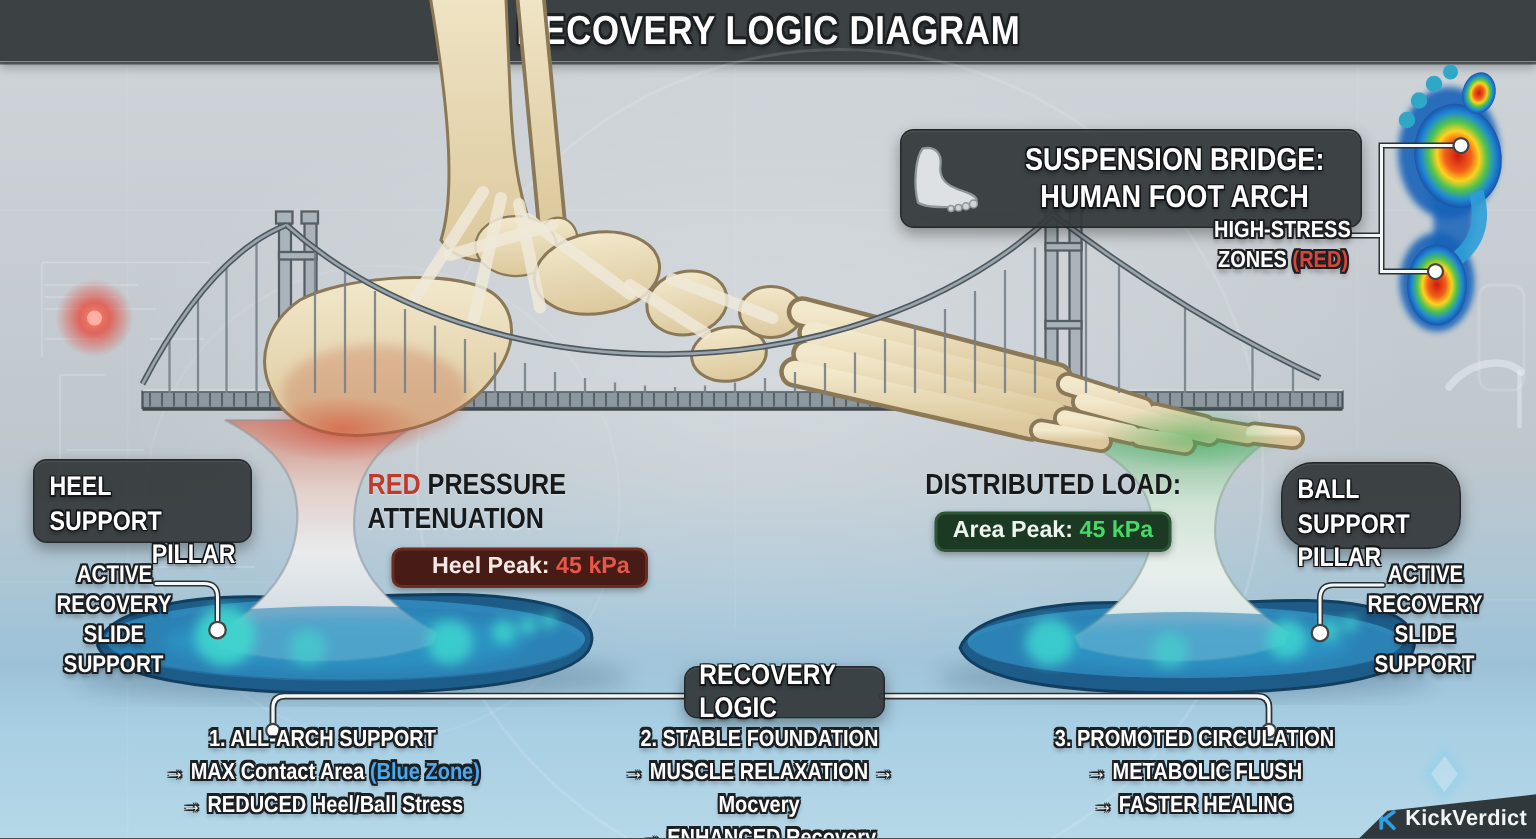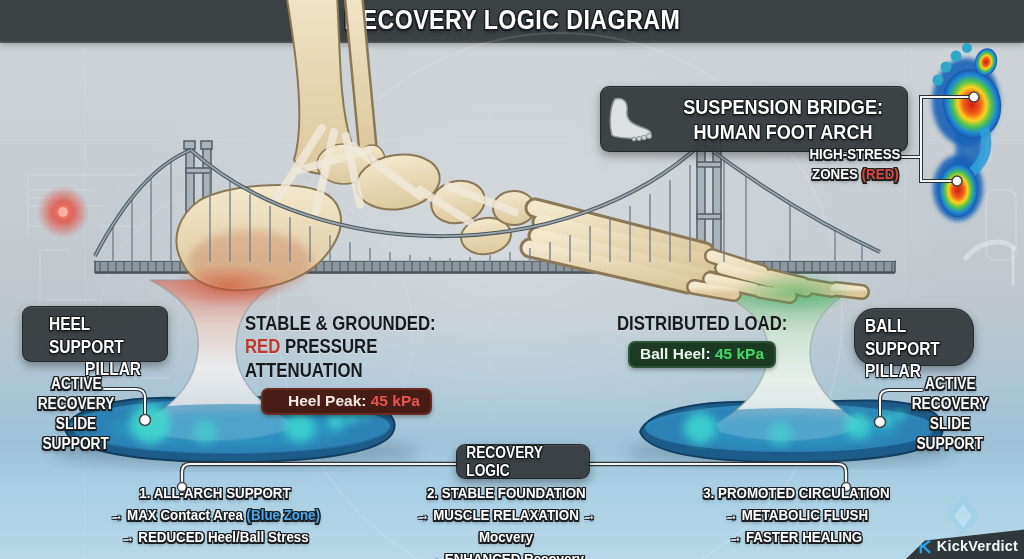--- a/index.html
+++ b/index.html
@@ -29,38 +29,38 @@
   #titlebar{
     left:0;top:0;width:1024px;height:41px;background:rgba(55,60,63,.97);
     box-shadow:0 2px 0 rgba(20,24,26,.6),0 4px 6px rgba(0,0,0,.25);
     display:flex;align-items:center;justify-content:center;z-index:2;
   }
   #titlebar span{font-size:27px;letter-spacing:.5px;}
   #scene{left:0;top:0;z-index:3;}
   .lbl{z-index:4;}
   #suspension-chip{left:600px;top:58px;width:306px;height:64px;display:flex;align-items:center;z-index:4;margin-top:28px;}
   #suspension-chip .txt{flex:1;text-align:center;font-size:21px;line-height:1.2;}
-  #heel-chip{left:22px;top:306px;width:146px;height:56px;padding:6px 26px;box-sizing:border-box;font-size:18px;line-height:1.25;text-align:left;z-index:4;}
+  #heel-chip{left:22px;top:306px;width:146px;height:56px;padding:6px 10px;box-sizing:border-box;font-size:18px;line-height:1.25;text-align:left;z-index:4;}
   #heel-chip .l2{text-align:right;}
   #ball-chip{left:854px;top:308px;width:120px;height:58px;padding:6px 10px;box-sizing:border-box;font-size:18px;line-height:1.25;text-align:left;z-index:4;border-radius:21px;}
   .active-note{width:140px;text-align:center;font-size:16px;line-height:1.25;z-index:4;}
   #active-left{left:6px;top:374px;}
   #active-right{left:880px;top:374px;}
   #heel-note{left:245px;top:312px;width:260px;text-align:left;z-index:4;}
   #heel-note .h{font-size:19.5px;line-height:1.2;}
   #ball-note{left:556px;top:312px;width:292px;text-align:center;z-index:4;text-decoration:underline;}
   #ball-note .h{font-size:19.5px;line-height:1.2;}
   .badge{display:inline-block;margin-top:6px;padding:2px 10px 3px;border-radius:7px;font-size:15.5px;font-weight:700;}
   .badge-heel{background:#471c17;border:2px solid #6d2b21;color:#f3e8e4;box-shadow:0 2px 4px rgba(0,0,0,.3);padding-left:25px;}
   .badge-heel b{color:#e8564a;font-weight:700;}
   .badge-ball{background:#1c3a23;border:2px solid #2d5634;color:#eef5ef;box-shadow:0 2px 4px rgba(0,0,0,.3);}
   .badge-ball b{color:#46d968;font-weight:700;}
   #hs-note{left:800px;top:144px;width:110px;text-align:center;font-size:15.5px;line-height:1.3;z-index:4;}
   #hs-note .red{color:#d8453a;}
-  #recovery-chip{left:456px;top:444px;width:132px;height:33px;display:flex;align-items:center;justify-content:center;font-size:16px;z-index:4;}
+  #recovery-chip{left:456px;top:444px;width:132px;height:33px;display:flex;align-items:center;justify-content:center;font-size:19px;z-index:4;}
   .col{text-align:center;line-height:1.42;font-size:15.5px;z-index:4;}
   #col1{left:84px;top:482px;width:262px;}
   #col2{left:368px;top:482px;width:276px;}
   #col3{left:672px;top:482px;width:248px;}
   .col .blue{color:#4aa8ec;}
   #logo{
     left:906px;top:527px;width:118px;height:32px;background:rgba(42,47,50,.95);
     clip-path:polygon(16% 42%,100% 8%,100% 100%,0 100%);
     display:flex;align-items:flex-end;justify-content:flex-end;gap:4px;
     padding:0 6px 5px 0;box-sizing:border-box;z-index:5;
@@ -364,31 +364,30 @@
     <div><span class="outw cond">SUPPORT</span></div>
   </div>
 
   <div id="active-right" class="abs active-note lbl">
     <div><span class="outw cond">ACTIVE</span></div>
     <div><span class="outw cond">RECOVERY SLIDE</span></div>
     <div><span class="outw cond">SUPPORT</span></div>
   </div>
 
   <div id="heel-note" class="abs lbl">
-    <div class="h"><span class="dark-t cond-l">STABLE &amp; GROUNDED:</span></div>
     <div class="h"><span class="dark-t cond-l"><span style="color:#c0392b">RED</span><span> PRESSURE ATTENUATION</span></span></div>
     <div style="margin-left:16px;">
       <span class="badge badge-heel"><span>Heel Peak: </span><b>45 kPa</b></span>
     </div>
   </div>
 
   <div id="ball-note" class="abs lbl">
     <div class="h"><span class="dark-t cond">DISTRIBUTED LOAD:</span></div>
     <div>
-      <span class="badge badge-ball"><span>Ball Heel: </span><b>45 kPa</b></span>
+      <span class="badge badge-ball"><span>Area Peak: </span><b>45 kPa</b></span>
     </div>
   </div>
 
   <div id="recovery-chip" class="abs chip lbl">
     <span class="outw cond">RECOVERY LOGIC</span>
   </div>
 
   <div id="col1" class="abs col lbl">
     <div><span class="outw cond">1. ALL-ARCH SUPPORT</span></div>
     <div><span class="outw cond"><span>→ MAX Contact Area </span><span class="blue">(Blue Zone)</span></span></div>

